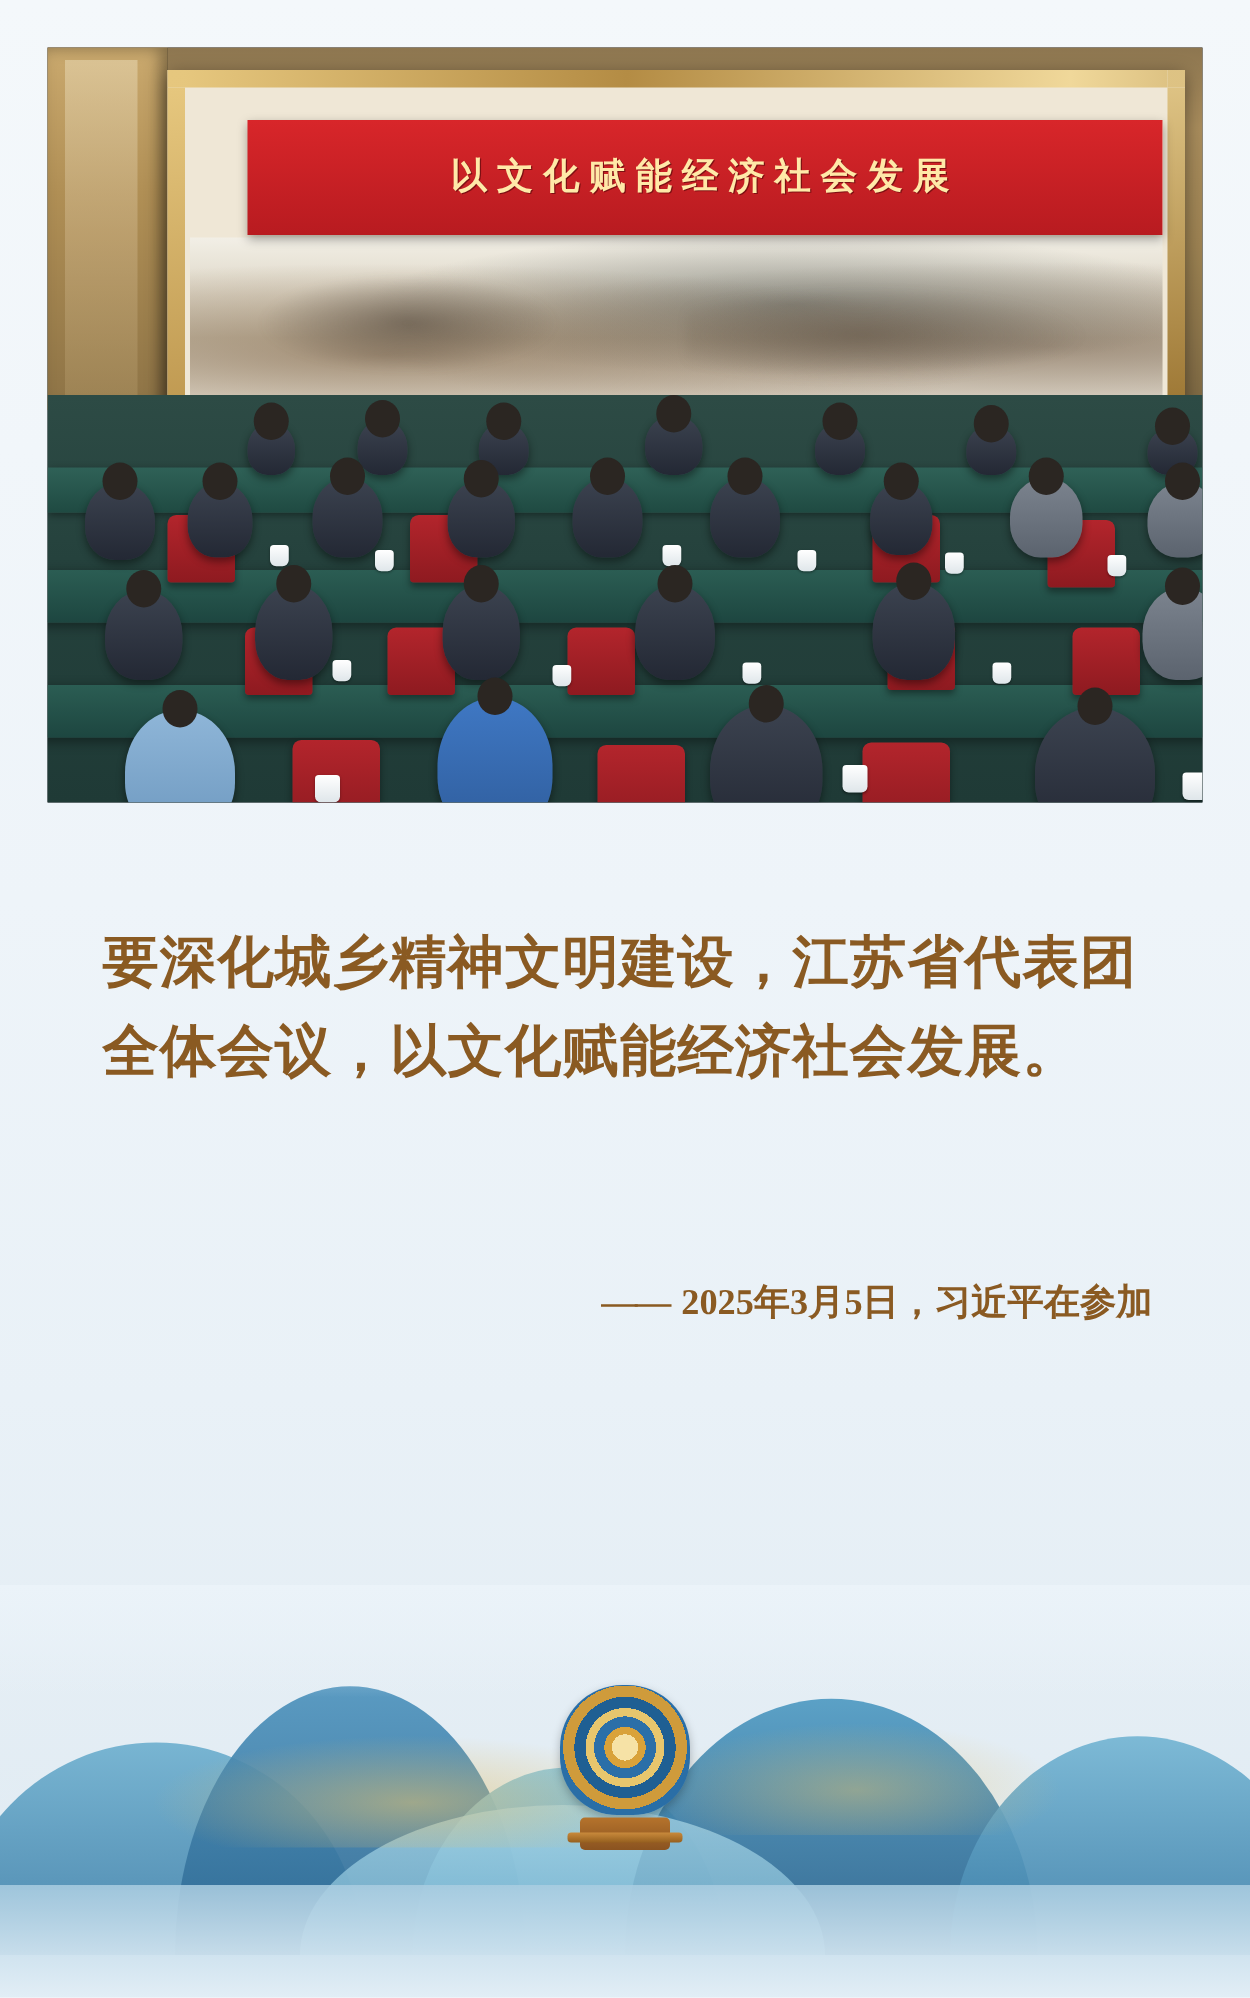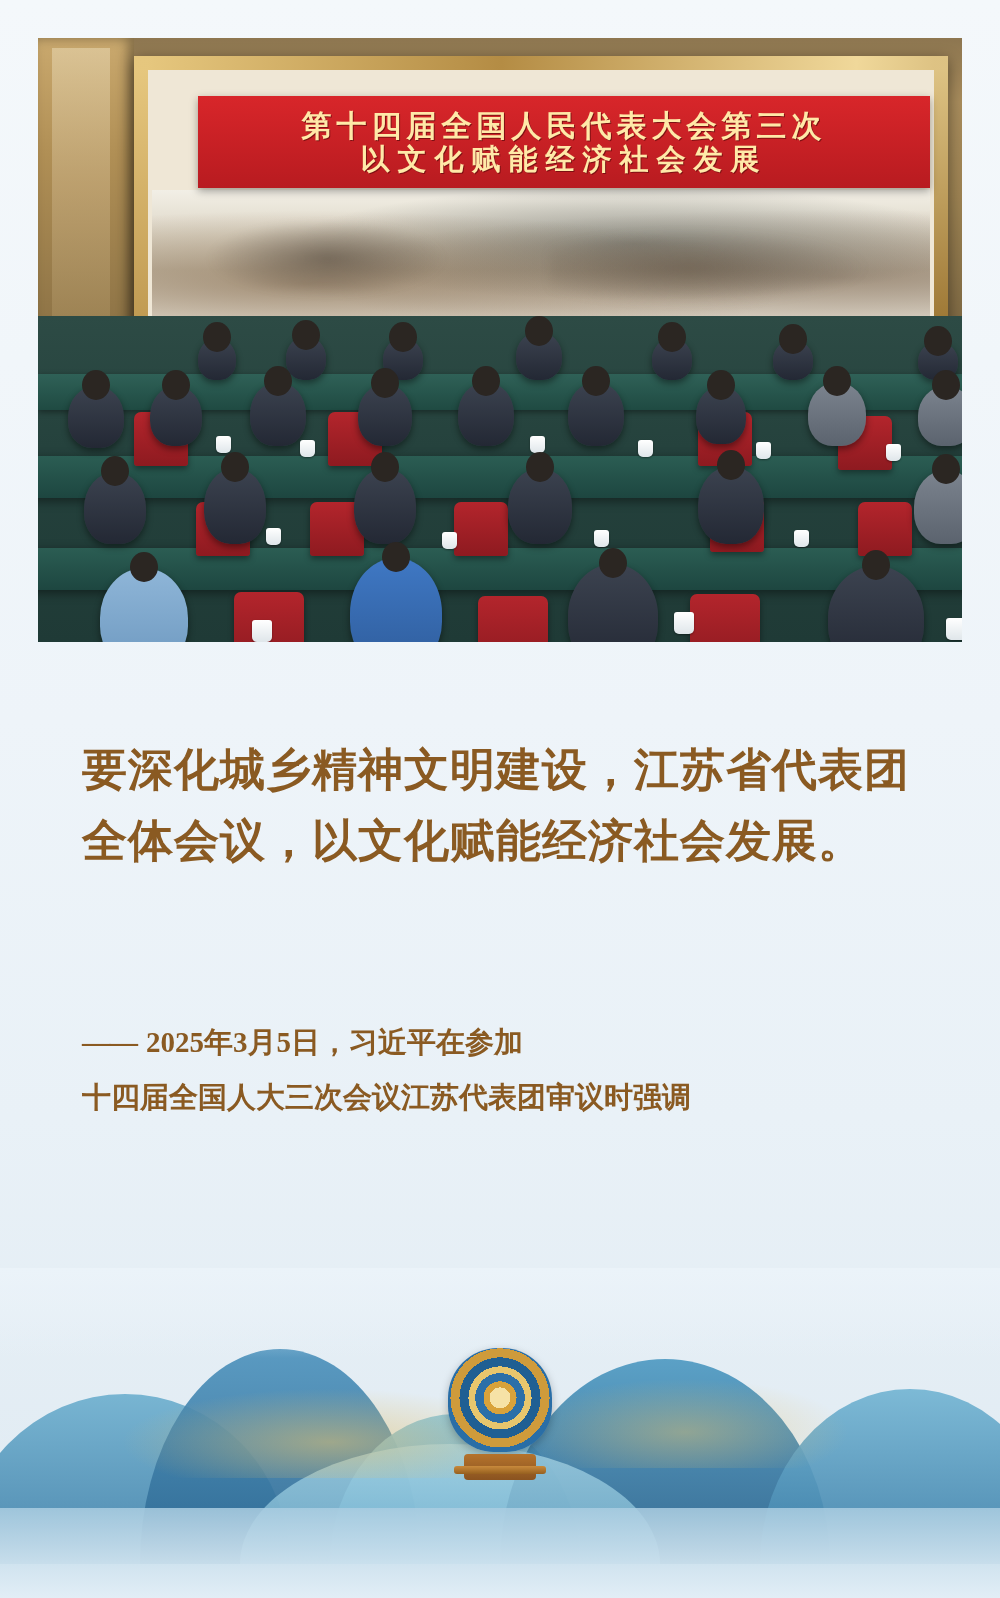--- a/index.html
+++ b/index.html
@@ -170,20 +170,21 @@
   }
   .attrib {
     position: absolute;
     left: 82px;
     top: 1015px;
     width: 840px;
     color: #8a5a22;
     font-size: 29px;
     line-height: 1.9;
     font-weight: 700;
+    text-align: right;
     font-family: "Liberation Serif", "DejaVu Serif", serif;
   }
   .attrib .dash {
     letter-spacing: -2px;
     margin-right: 10px;
   }
 
   
   .bottom-art {
     position: absolute;
@@ -260,21 +261,20 @@
 
 <div class="photo-wrap">
   <div class="photo">
 
     <div class="wall">
       <div class="wall-left-panel"></div>
 
       <div class="gold-frame">
         <div class="painting"></div>
         <div class="banner">
-          <div class="banner-line">第十四届全国人民代表大会第三次</div>
           <div class="banner-line second">以文化赋能经济社会发展</div>
         </div>
       </div>
     </div>
 
     <div class="room">
 
       <div class="head-table"></div>
 
       <div class="person" style="left:160px; top:22px; width:38px; height:42px;">
@@ -389,21 +389,20 @@
 
   </div>
 </div>
 
 <div class="quote">要深化城乡精神文明建设，江苏省代表团全体会议，以文化赋能经济社会发展。</div>
 
 <div class="attrib">
   <div>
     <span class="dash">——</span><span>2025年3月5日，习近平在参加</span>
   </div>
-  <div>十四届全国人大三次会议江苏代表团审议时强调</div>
 </div>
 
 <div class="bottom-art">
   <div class="mist"></div>
   <div class="mtn m1"></div>
   <div class="mtn m2"></div>
   <div class="mtn m3"></div>
   <div class="mtn m4"></div>
   <div class="mtn m5"></div>
   <div class="mtn m6"></div>

